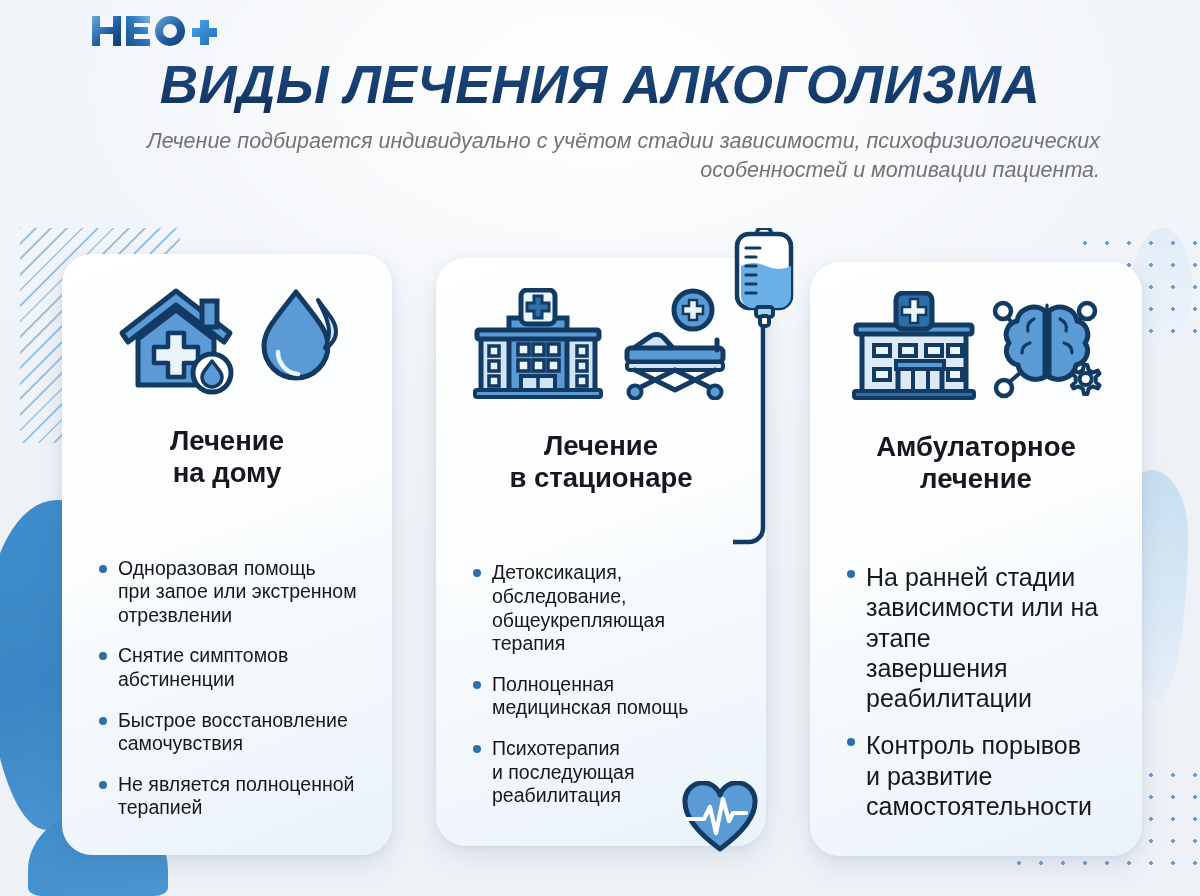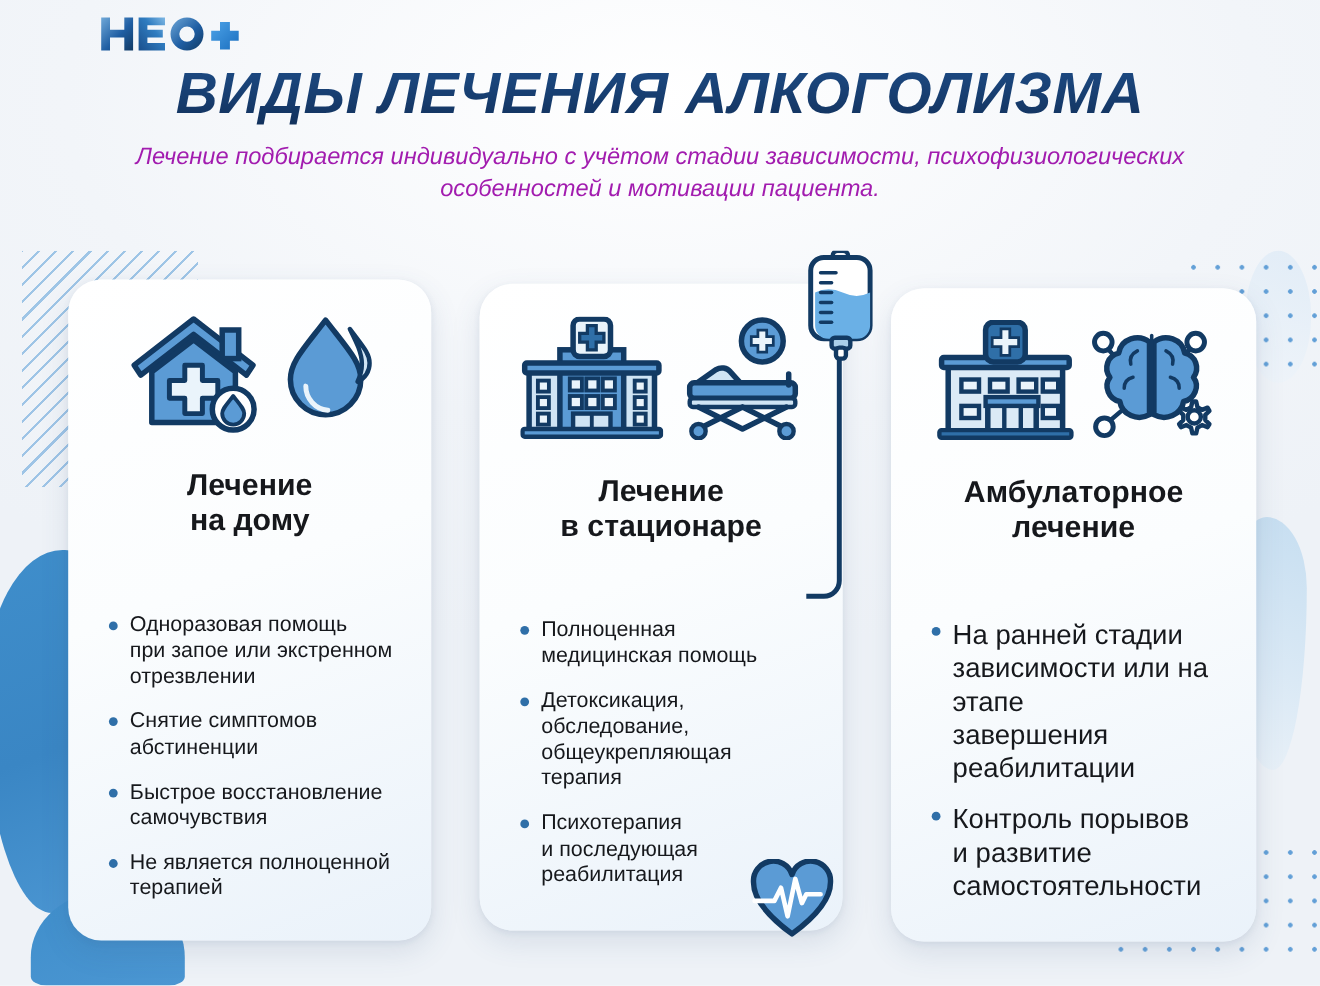--- a/index.html
+++ b/index.html
@@ -124,21 +124,22 @@
     -webkit-text-fill-color: transparent;
     line-height: 1.08;
     margin-top: 2px;
   }
 
   .page-subtitle {
     margin: 14px auto 0;
     width: 1000px;
     font-size: 21.5px;
     line-height: 1.35;
-    color: #a21caf;
+    color: #737373;
+    text-align: right;
   }
 
   
   .cards {
     position: absolute;
     left: 0; top: 0;
     width: 1200px; height: 896px;
     z-index: 4;
   }
 
@@ -374,26 +375,26 @@
           <line x1="100" y1="52" x2="100" y2="62" stroke="#123a63" stroke-width="5" stroke-linecap="round"></line>
           <path d="M18 82 L58 102 M98 82 L58 102 M18 102 L58 82 M98 102 L58 82" fill="none" stroke="#123a63" stroke-width="5" stroke-linecap="round"></path>
           <circle cx="18" cy="104" r="6.5" fill="#5b9bd5" stroke="#123a63" stroke-width="4"></circle>
           <circle cx="98" cy="104" r="6.5" fill="#5b9bd5" stroke="#123a63" stroke-width="4"></circle>
         </svg>
       </span>
     </div>
     <h2 class="card-title">Лечение
 в стационаре</h2>
     <ul class="card-list">
-      <li>Полноценная
-медицинская помощь</li>
       <li>Детоксикация,
 обследование,
 общеукрепляющая
 терапия</li>
+      <li>Полноценная
+медицинская помощь</li>
       <li>Психотерапия
 и последующая
 реабилитация</li>
     </ul>
   </section>
 
   <section class="card card-3">
     <div class="card-icons">
       <span>
         <svg width="128" height="110" viewBox="0 0 128 110">

